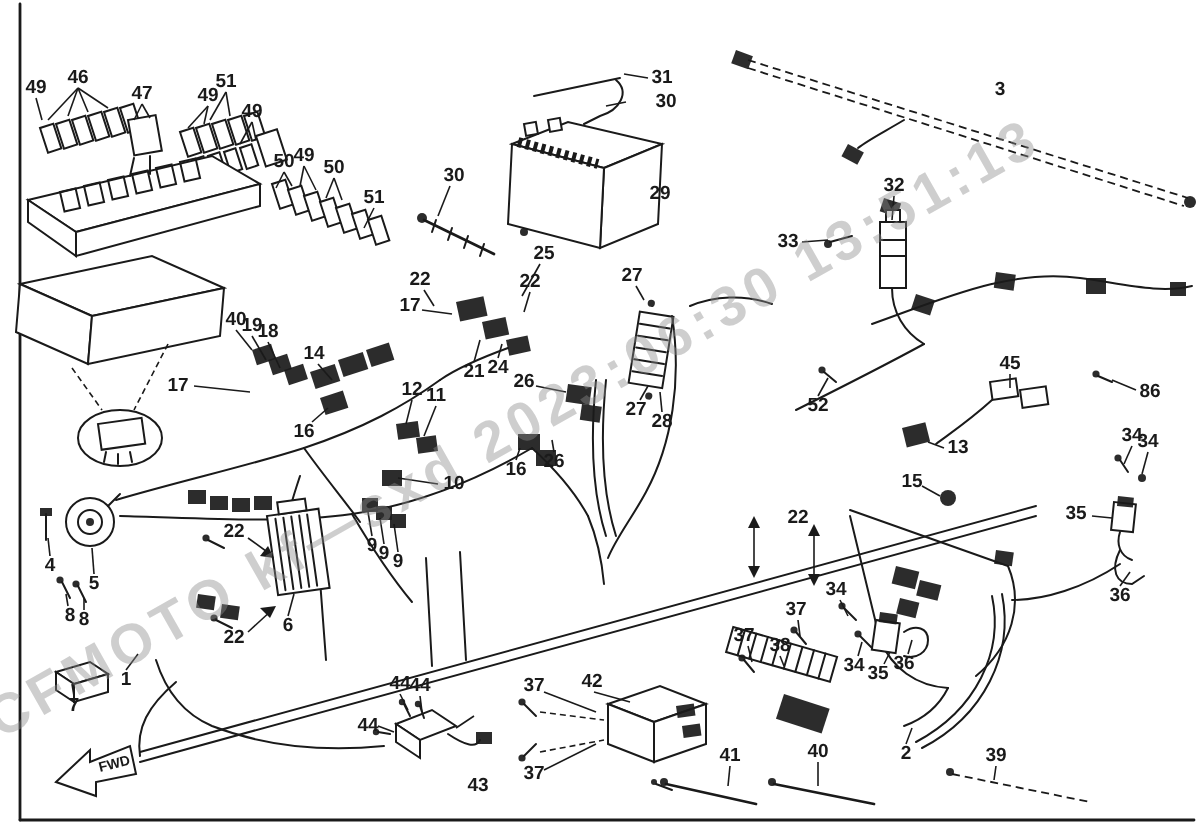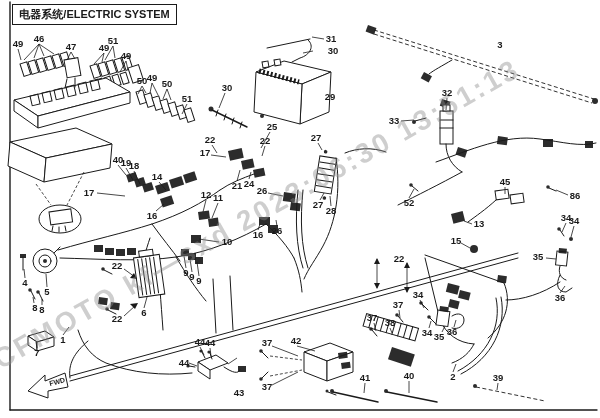--- a/index.html
+++ b/index.html
@@ -451,21 +451,20 @@
       <line class="ldr" x1="454" y1="327" x2="456" y2="320"></line>
       <line class="ldr" x1="365" y1="383" x2="364" y2="393"></line>
       <line class="ldr" x1="409" y1="381" x2="409" y2="393"></line>
       <line class="ldr" x1="498" y1="383" x2="497" y2="390"></line>
       <line class="ldr" x1="453" y1="372" x2="456" y2="364"></line>
     </g>
   </svg>
 
   <div class="watermark">CFMOTO kf—sxd 2023:06:30 13:51:13</div>
 
-  <div class="title-box">电器系统/ELECTRIC SYSTEM</div>
 
   <div class="callout-layer">
       <span class="callout" style="left: 18px; top: 44px;">49</span>
       <span class="callout" style="left: 39px; top: 39px;">46</span>
       <span class="callout" style="left: 71px; top: 47px;">47</span>
       <span class="callout" style="left: 104px; top: 48px;">49</span>
       <span class="callout" style="left: 113px; top: 41px;">51</span>
       <span class="callout" style="left: 126px; top: 56px;">49</span>
       <span class="callout" style="left: 142px; top: 81px;">50</span>
       <span class="callout" style="left: 152px; top: 78px;">49</span>

